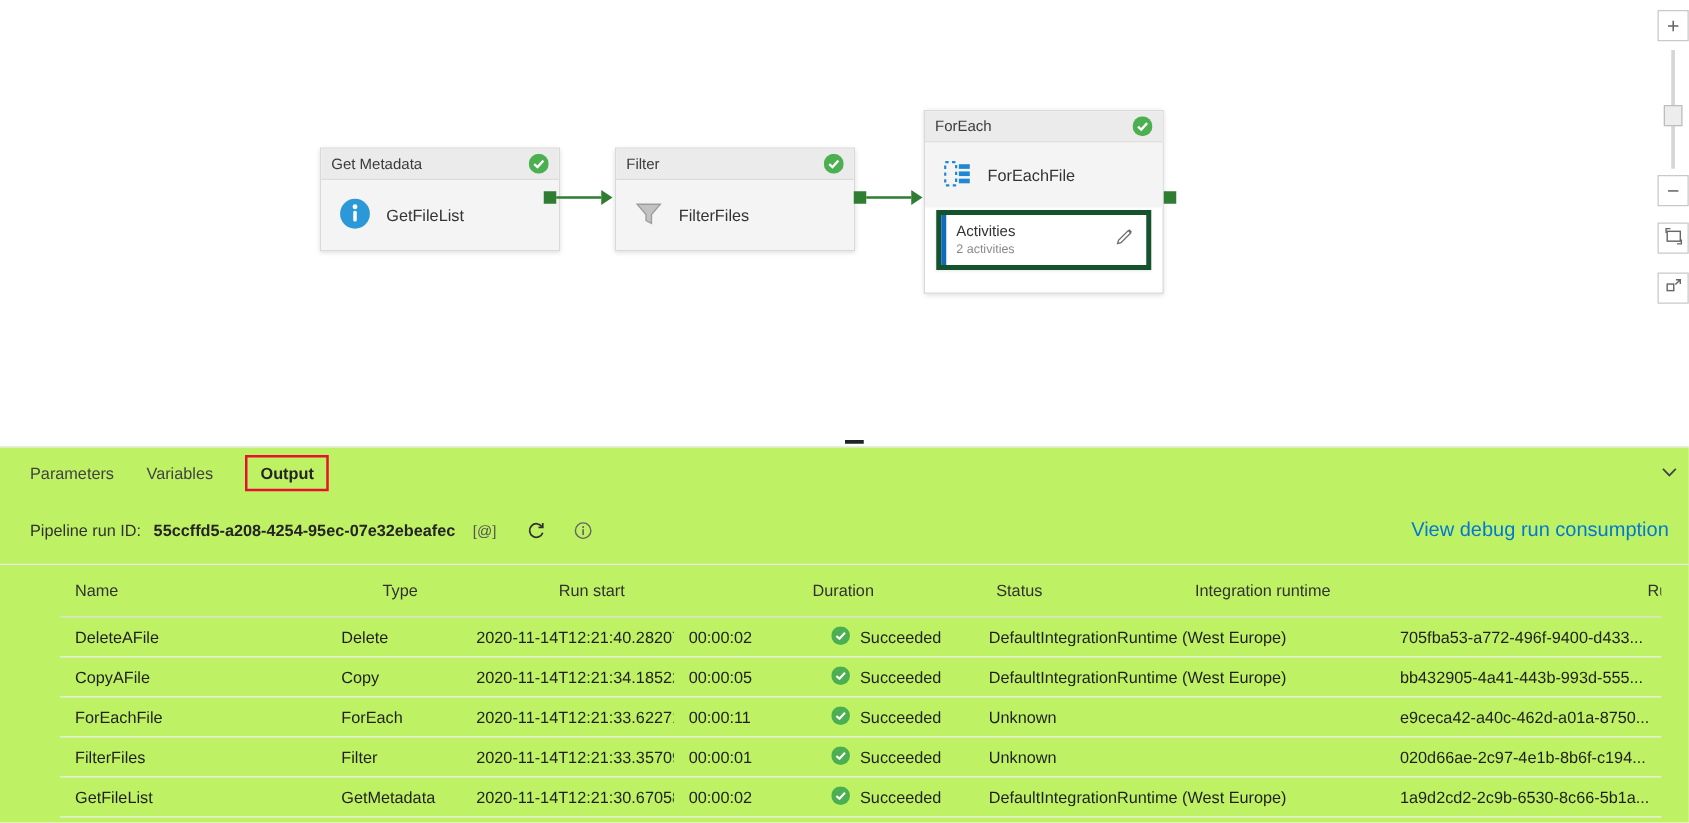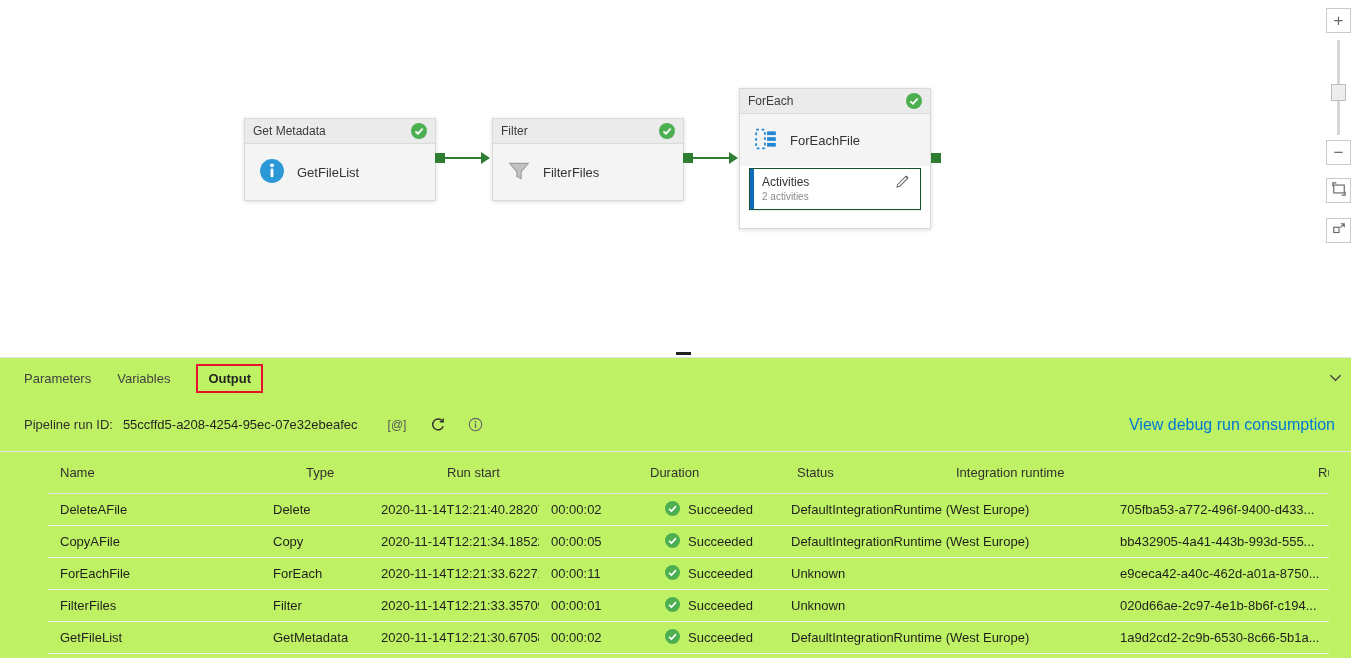--- a/index.html
+++ b/index.html
@@ -9,27 +9,27 @@
     background:#fff; font-family:"Liberation Sans", sans-serif; color:#323130;
   }
 
   
   .canvas { position:absolute; left:0; top:0; width:1351px; height:358px; background:#fff; border-bottom:1px solid #e3e3e3; }
 
   .node { position:absolute; width:192px; background:#fff; border:1px solid #d9d9d9; box-shadow:0 1px 4px rgba(0,0,0,.14); }
   .node-header { height:25px; background:#ebebeb; border-bottom:1px solid #dcdcdc; display:flex; align-items:center; padding:0 8px; font-size:12px; color:#3b3b3b; }
   .node-header .spacer { flex:1; }
   .node-body { height:56px; background:#f4f4f4; display:flex; align-items:center; gap:12px; padding:0 14px; font-size:13px; color:#333; }
-  .node-getmetadata { left:244px; top:118px; }
+  .node-getmetadata { left:256px; top:118px; }
   .node-filter { left:492px; top:118px; }
   .node-foreach { left:739px; top:88px; }
   .node-foreach .node-body { height:52px; }
   .foreach-activities {
-    margin:2px 9px 18px 9px; background:#fff; border:1px solid #14532d; box-shadow:0 1px 2px rgba(0,0,0,.10);
-    display:flex; align-items:flex-start; padding:5px 10px 5px 12px; position:relative;
+    margin:2px 9px 18px 9px; background:#fff; border:4px solid #14532d; box-shadow:0 1px 2px rgba(0,0,0,.10);
+    display:flex; align-items:center; padding:5px 10px 5px 12px; position:relative;
   }
   .foreach-activities::before { content:""; position:absolute; left:0; top:0; bottom:0; width:4px; background:#0f6cbd; }
   .fa-text { flex:1; line-height:1.35; }
   .fa-title { font-size:12px; color:#333; }
   .fa-count { font-size:10px; color:#8a8a8a; }
 
   .check-badge { width:16px; height:16px; display:inline-block; }
 
   .conn-square { position:absolute; width:10px; height:10px; background:#2e7d32; }
   .conn-line { position:absolute; height:2px; background:#2e7d32; }
@@ -50,21 +50,21 @@
   
   .panel { position:absolute; left:0; top:358px; right:0; bottom:0; background:#bef264; }
 
   .tabs-row { height:40px; display:flex; align-items:center; padding-left:24px; gap:26px; position:relative; }
   .tab { font-size:13px; color:#424242; padding:5px 0; cursor:pointer; }
   .tab-selected { font-weight:bold; color:#252423; border:2px solid #e8112d; padding:5px 10px; }
   .panel-chevron { position:absolute; right:8px; top:12px; cursor:pointer; }
 
   .runid-row { height:54px; display:flex; align-items:center; padding:0 16px 0 24px; border-bottom:1px solid #e8e8e8; font-size:13px; }
   .runid-label { margin-right:10px; color:#323130; }
-  .runid-value { font-weight:normal; margin-right:30px; color:#252423;text-align:center; }
+  .runid-value { font-weight:bold; margin-right:14px; color:#252423;text-align:center; }
   .at-badge { color:#555; font-size:12px; margin-right:24px; cursor:pointer; }
   .icon-btn { margin-right:22px; cursor:pointer; display:flex; align-items:center; }
   .flex-spacer { flex:1; }
   .debug-link { color:#0078d4; font-size:16px; text-decoration:none; cursor:pointer; }
 
   .run-table { margin-left:48px; margin-right:22px; font-size:13px; }
   .trow { display:grid; grid-template-columns:213px 108px 170px 114px 126px 329px 1fr; align-items:center; }
   .thead { height:42px; border-bottom:1px solid #e1e1e1; color:#323130;gap:33px; }
   .tbody-row { height:32px; border-bottom:1px solid #f0f0f0; color:#201f1e; }
   .tcell { padding-left:12px; white-space:nowrap; overflow:hidden; }

